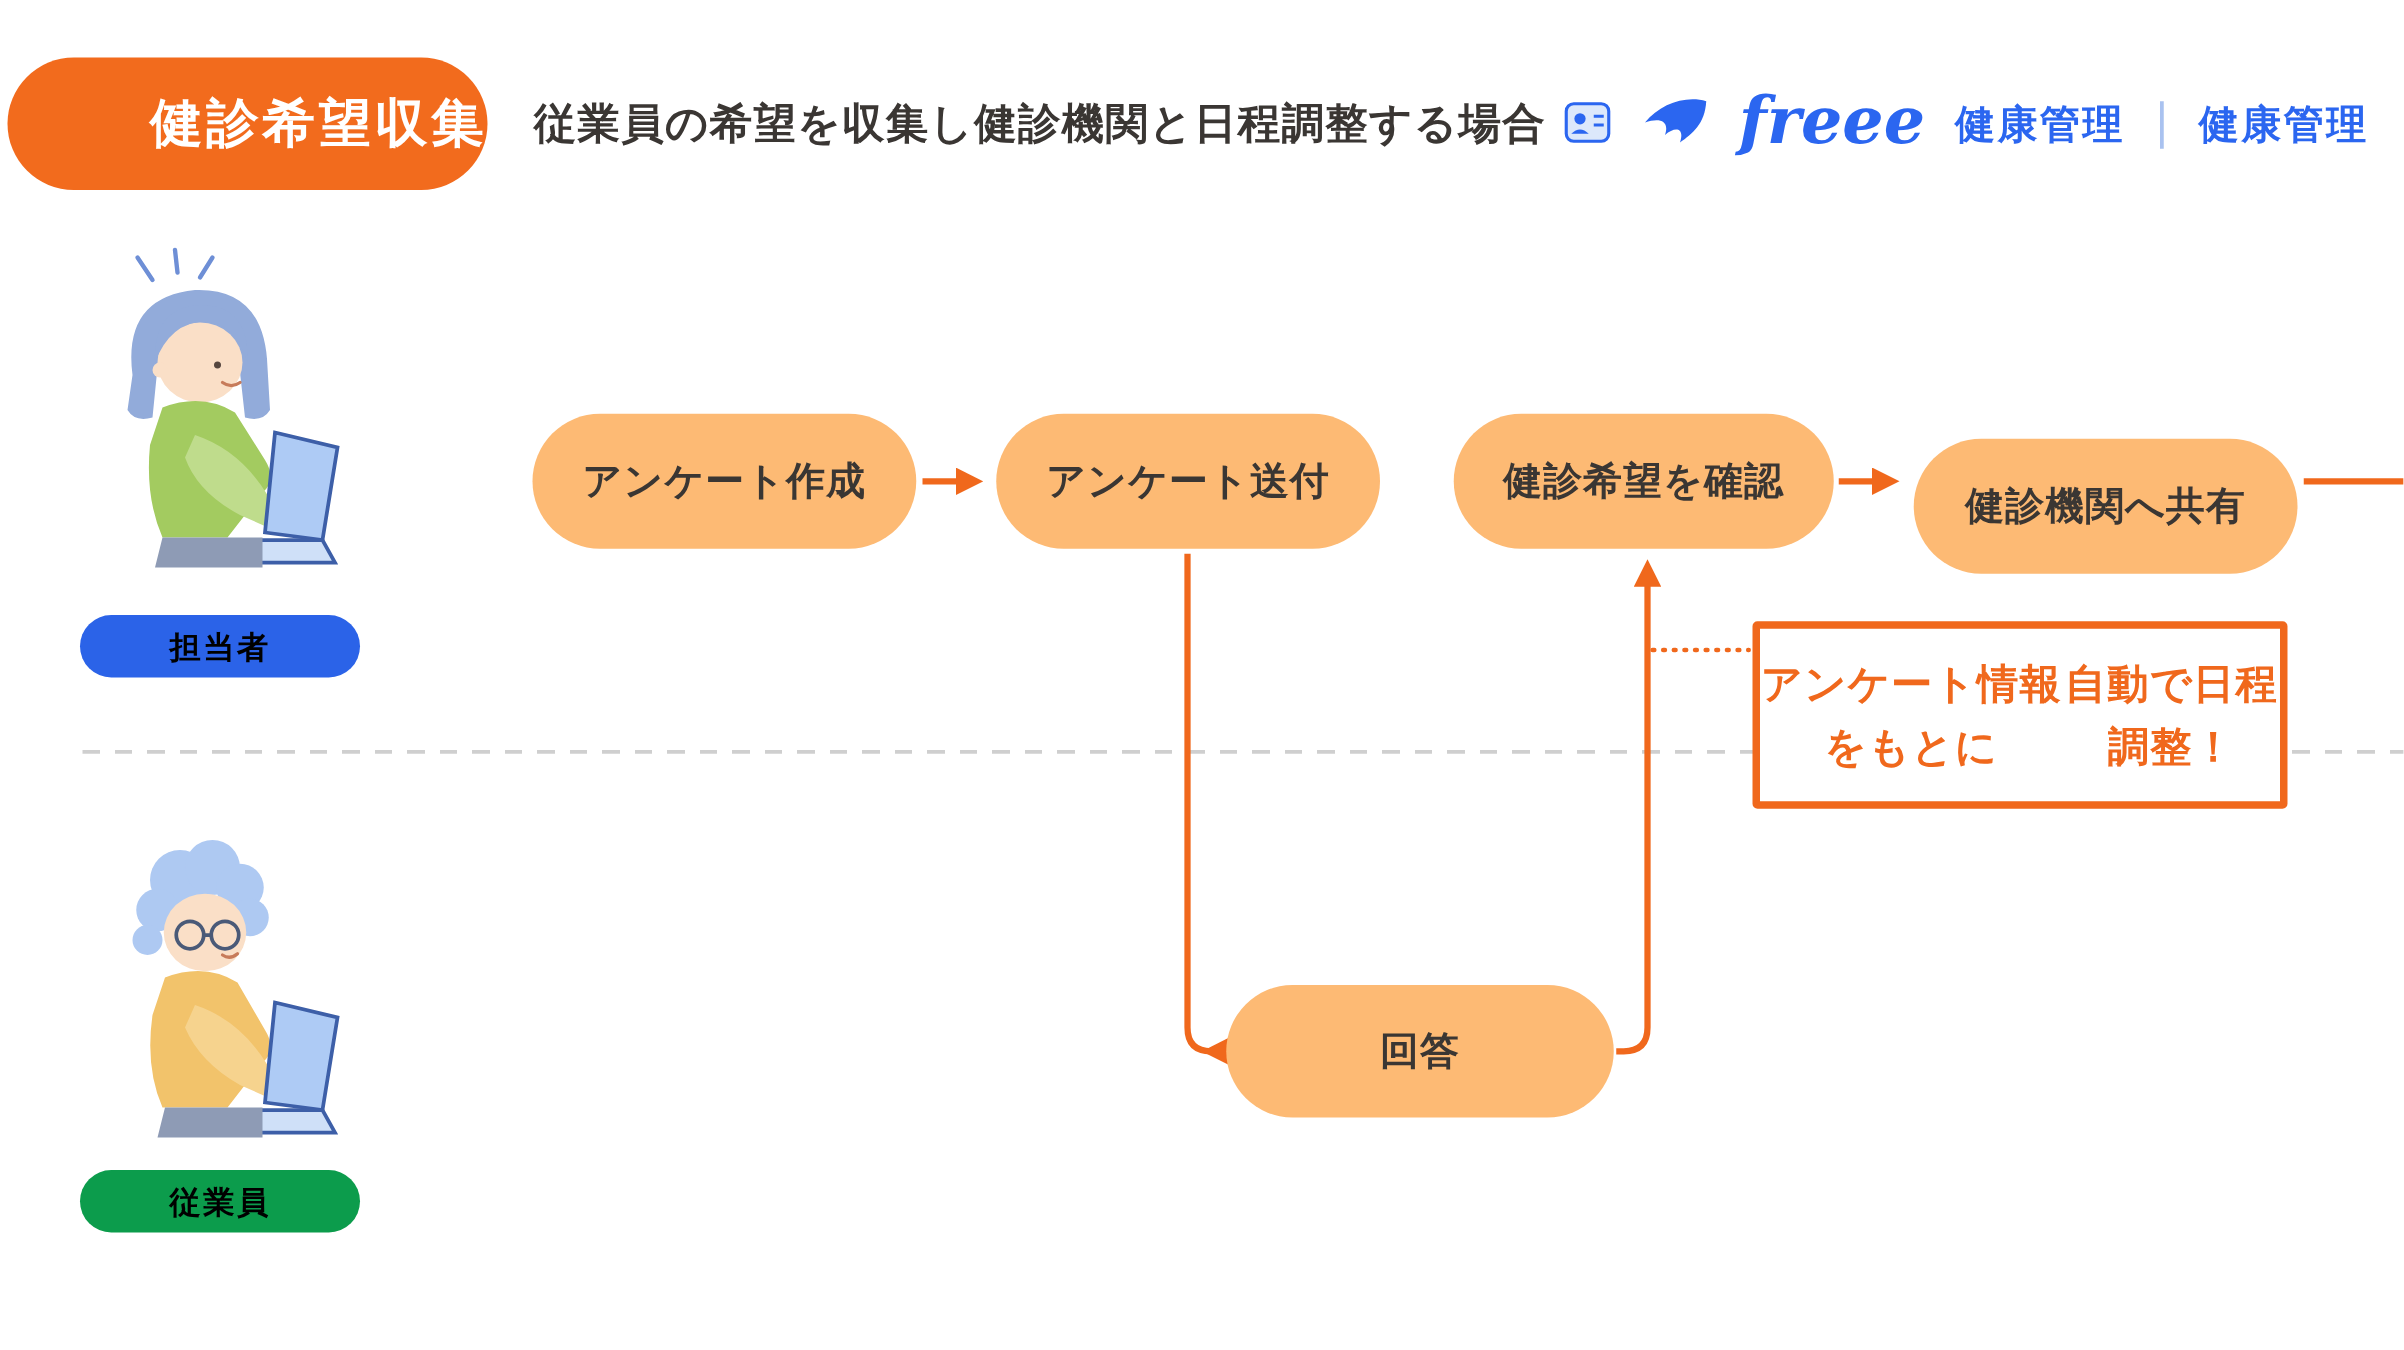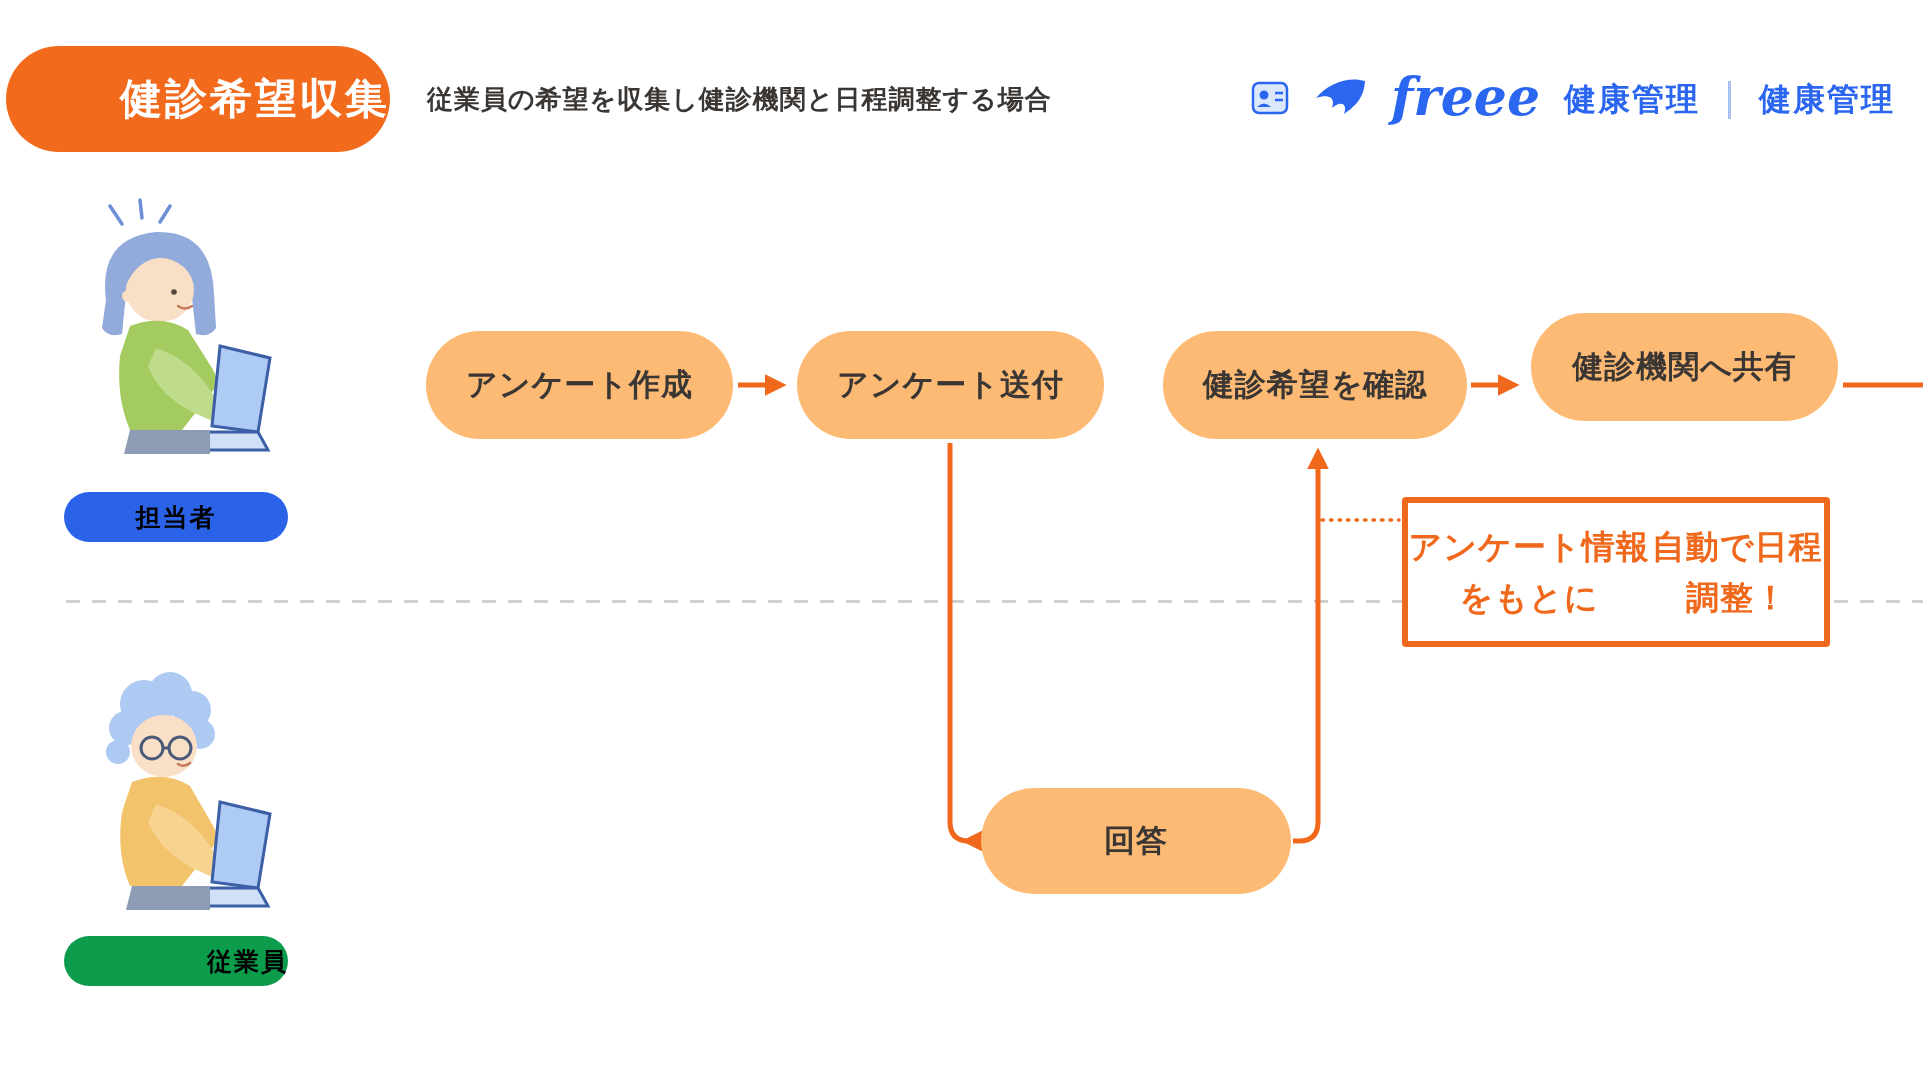--- a/index.html
+++ b/index.html
@@ -26,21 +26,21 @@
   .header-badge .title {
     color: #ffffff;
     font-size: 42px;
     font-weight: bold;
     letter-spacing: 3px;
   }
   .subtitle {
     position: absolute;
     left: 427px; top: 46px; height: 106px;
     display: flex; align-items: center;
-    font-size: 26px; font-weight: bold;
+    font-size: 34px; font-weight: bold;
     color: #3A3633;
     letter-spacing: 1px;
   }
 
   
   .logo-group {
     position: absolute;
     right: 28px; top: 60px; height: 80px;
     display: flex; align-items: center; gap: 24px;
   }
@@ -78,41 +78,41 @@
     position: absolute;
     left: 64px;
     width: 224px; height: 50px;
     border-radius: 26px;
     display: flex; align-items: center; justify-content: center;
     color: #000000;
     font-size: 25px; font-weight: bold;
     letter-spacing: 2px;
   }
   .actor-badge.manager { top: 492px; background: #2B63E8; }
-  .actor-badge.employee { top: 936px; background: #0C9C4C; justify-content: flex-end; }
+  .actor-badge.employee { top: 936px; background: #0C9C4C; }
 
   .person { position: absolute; width: 232px; height: 284px; }
   .person.manager { left: 58px; top: 196px; }
   .person.employee { left: 58px; top: 652px; }
 
   
   .node {
     position: absolute;
     height: 108px;
     background: #fdba74;
     border-radius: 54px;
     display: flex; align-items: center; justify-content: center;
     font-size: 31px; font-weight: bold;
     color: #3A3633;
     letter-spacing: 1px;
   }
   .node.create  { left: 426px;  top: 331px; width: 307px; }
   .node.send    { left: 797px;  top: 331px; width: 307px; }
   .node.confirm { left: 1163px; top: 331px; width: 304px; }
-  .node.share   { left: 1531px; top: 313px; width: 307px; }
+  .node.share   { left: 1531px; top: 351px; width: 307px; }
   .node.answer  { left: 981px;  top: 788px; width: 310px; height: 106px; border-radius: 53px; }
 
   
   .callout {
     position: absolute;
     left: 1402px; top: 497px;
     width: 428px; height: 150px;
     background: #ffffff;
     border: 6px solid #F0681C;
     border-radius: 4px;

